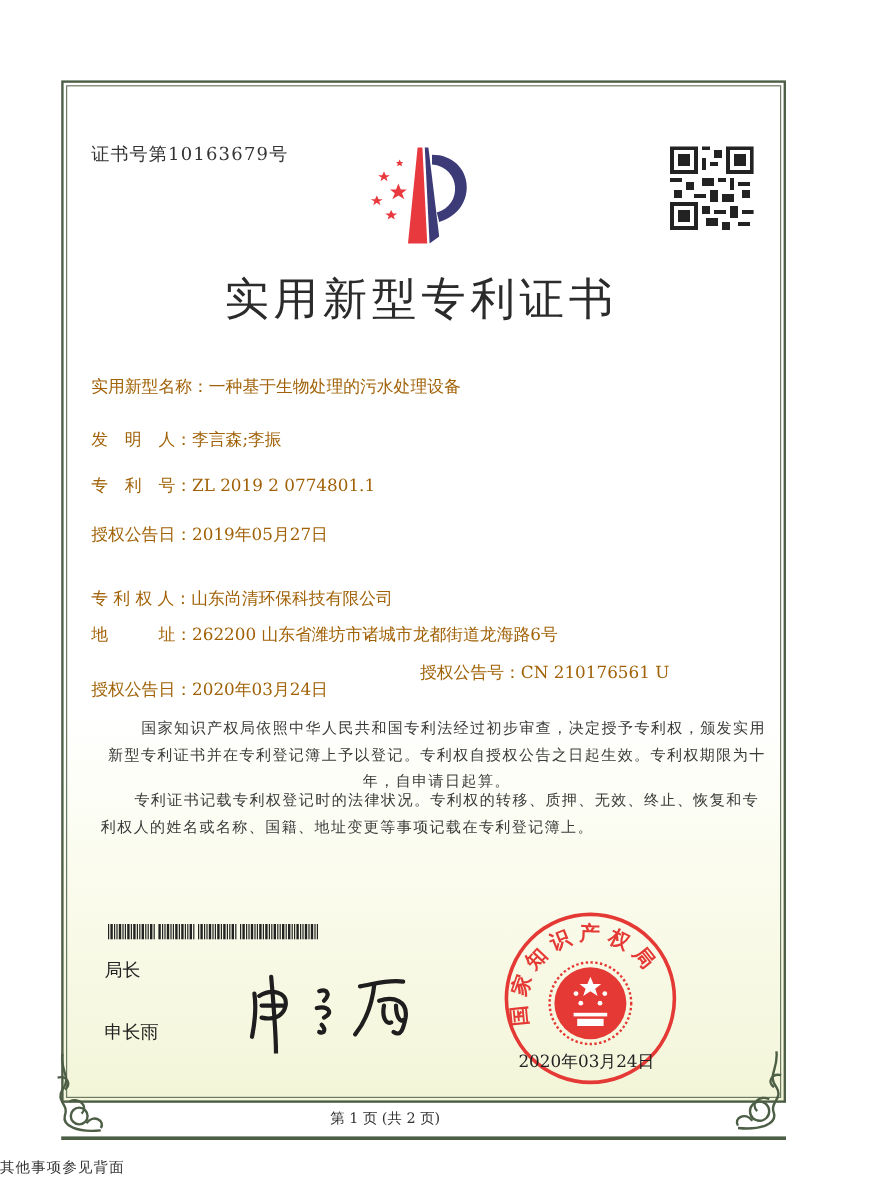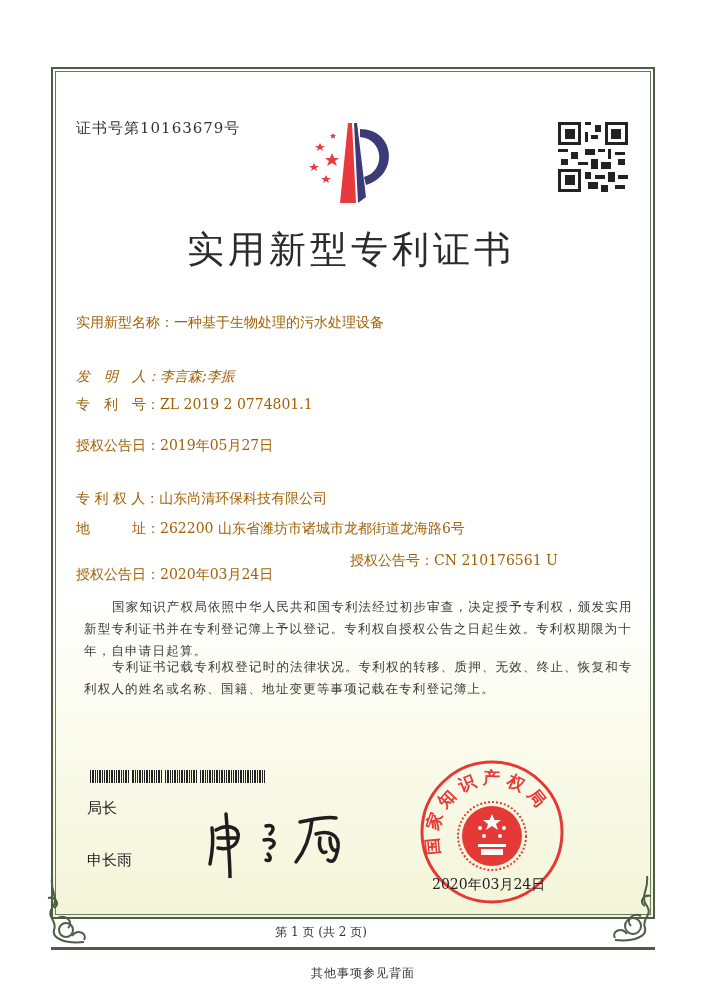--- a/index.html
+++ b/index.html
@@ -37,21 +37,21 @@
   .para {
     position:absolute; left:84px; width:560px; font-size:12.5px; line-height:22px;
     color:#3a3a3a; letter-spacing:1.2px; text-indent:28px;
   }
   .barcode { position:absolute; left:90px; top:770px; width:175px; height:13px; }
   .director { position:absolute; left:87px; font-size:15px; color:#222; font-family:"DejaVu Sans", sans-serif; }
   .signature { position:absolute; left:200px; top:808px; width:160px; height:70px; }
   .seal { position:absolute; left:418px; top:758px; width:148px; height:148px; }
   .seal-date { position:absolute; left:432px; top:876px; font-size:14px; color:#222; }
   .page-no { position:absolute; left:0; width:642px; top:924px; text-align:center; font-size:12px; color:#333; }
-  .footer-note { position:absolute; left:0; width:726px; top:965px; text-align:center; font-size:12px; color:#333; letter-spacing:1px; }
+  .footer-note { position:absolute; left:0; width:726px; top:965px; text-align:left; font-size:12px; color:#333; letter-spacing:1px; }
   .bottom-rule { position:absolute; left:51px; top:947px; width:604px; height:3px; background:#4d5e46; }
 </style>
 </head>
 <body>
 
 <div class="cert"></div>
 <div class="border-outer"></div>
 <div class="border-inner"></div>
 
 <svg class="corner" style="left:44px; top:878px;" viewBox="0 0 70 70">
@@ -117,21 +117,21 @@
     <rect x="13" y="19" width="2" height="2"></rect>
       <rect x="17" y="19" width="3" height="1"></rect>
   </g>
 </svg>
 
 <div class="title">实用新型专利证书</div>
 
 <div class="field" style="top:314px;">
   <span class="lbl">实用新型名称：</span><span class="val">一种基于生物处理的污水处理设备</span>
 </div>
-<div class="field" style="top:368px;font-style:italic;">
+<div class="field" style="top:358px;">
   <span class="lbl">发　明　人：</span><span class="val">李言森;李振</span>
 </div>
 <div class="field" style="top:396px;">
   <span class="lbl">专　利　号：</span><span class="val">ZL 2019 2 0774801.1</span>
 </div>
 <div class="field" style="top:437px;">
   <span class="lbl">授权公告日：</span><span class="val">2019年05月27日</span>
 </div>
 <div class="field" style="top:479px;margin-top:11px;">
   <span class="lbl">专 利 权 人：</span><span class="val">山东尚清环保科技有限公司</span>
@@ -139,21 +139,21 @@
 <div class="field" style="top:520px;">
   <span class="lbl">地　　　址：</span><span class="val">262200 山东省潍坊市诸城市龙都街道龙海路6号</span>
 </div>
 <div class="field" style="top:566px;">
   <span class="lbl">授权公告日：</span><span class="val">2020年03月24日</span>
 </div>
 <div class="field" style="top:552px; left:350px;text-decoration:underline;">
   <span class="lbl">授权公告号：</span><span class="val">CN 210176561 U</span>
 </div>
 
-<div class="para" style="top:596px;">国家知识产权局依照中华人民共和国专利法经过初步审查，决定授予专利权，颁发实用新型专利证书并在专利登记簿上予以登记。专利权自授权公告之日起生效。专利权期限为十年，自申请日起算。</div>
+<div class="para" style="top:596px;text-align:center;">国家知识产权局依照中华人民共和国专利法经过初步审查，决定授予专利权，颁发实用新型专利证书并在专利登记簿上予以登记。专利权自授权公告之日起生效。专利权期限为十年，自申请日起算。</div>
 <div class="para" style="top:656px;">专利证书记载专利权登记时的法律状况。专利权的转移、质押、无效、终止、恢复和专利权人的姓名或名称、国籍、地址变更等事项记载在专利登记簿上。</div>
 
 <svg class="barcode" viewBox="0 0 175 13" preserveAspectRatio="none">
   <g fill="#222">
     <rect x="0" y="0" width="1" height="13"></rect>
       <rect x="2" y="0" width="2" height="13"></rect>
       <rect x="5" y="0" width="1" height="13"></rect>
     <rect x="7" y="0" width="1" height="13"></rect>
       <rect x="9" y="0" width="2" height="13"></rect>
       <rect x="12" y="0" width="1" height="13"></rect>

